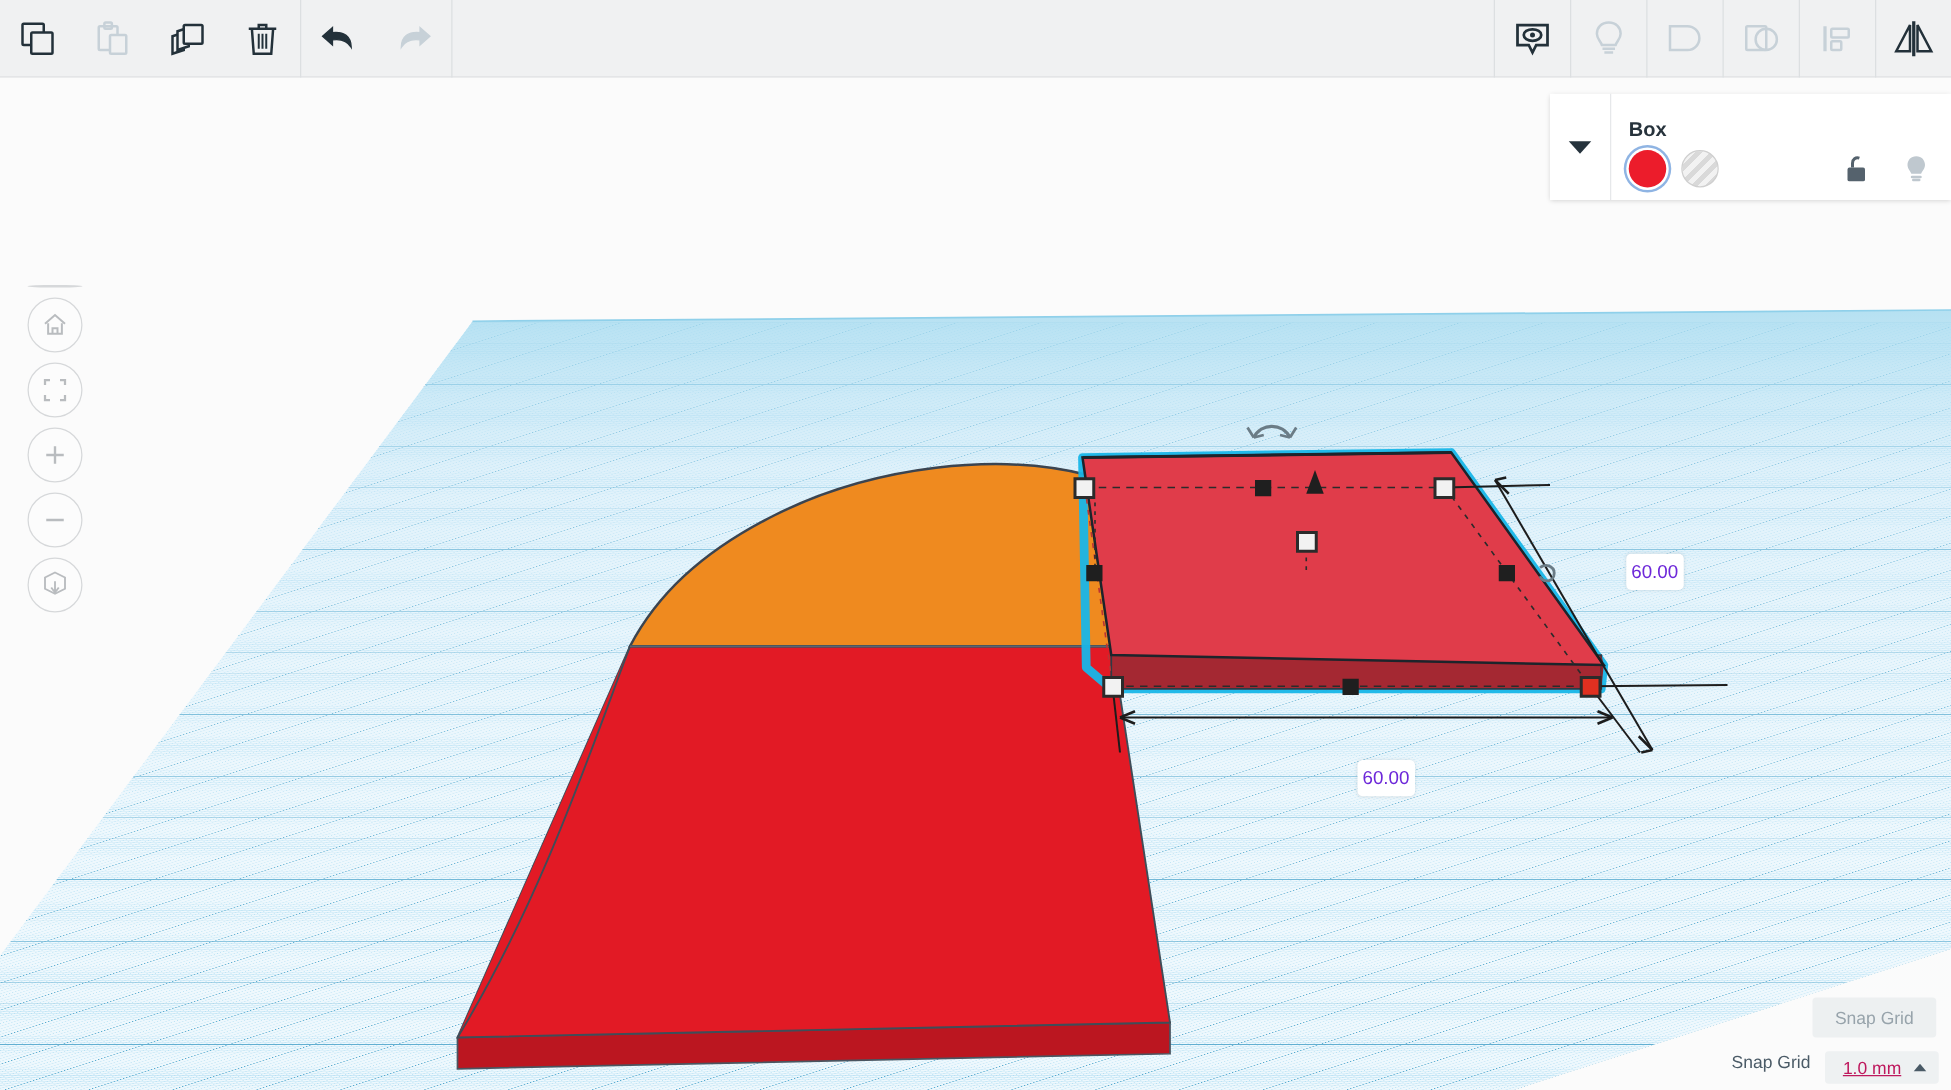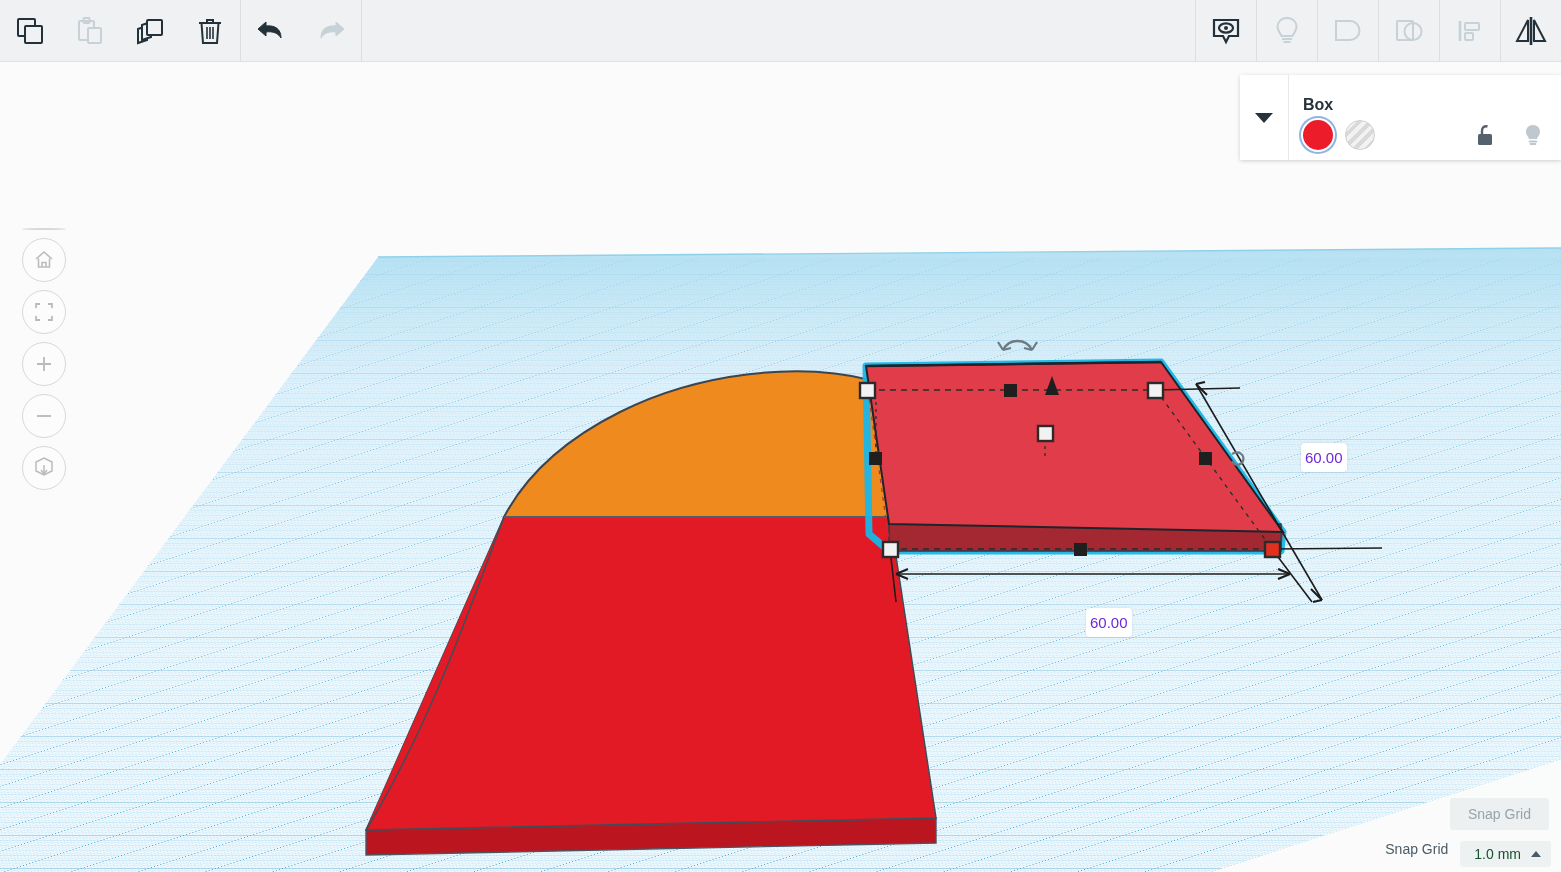--- a/index.html
+++ b/index.html
@@ -167,21 +167,21 @@
     font-size: 14px; color: #4a5a66;
     padding-right: 12px;
   }
   #snap-select {
     background: #eef1f2;
     padding: 5px 10px 5px 14px;
     border-radius: 3px;
     display: flex; align-items: center; gap: 10px;
     cursor: pointer;
   }
-  #snap-value { font-size: 14px; color: #14532d; }
+  #snap-value { font-size: 14px; color: #be185d; text-decoration: underline; }
   .caret-up {
     width: 0; height: 0;
     border-left: 5px solid transparent;
     border-right: 5px solid transparent;
     border-bottom: 6px solid #4a5a66;
   }
   .caret-down-tri {
     width: 0; height: 0;
     border-left: 9px solid transparent;
     border-right: 9px solid transparent;

